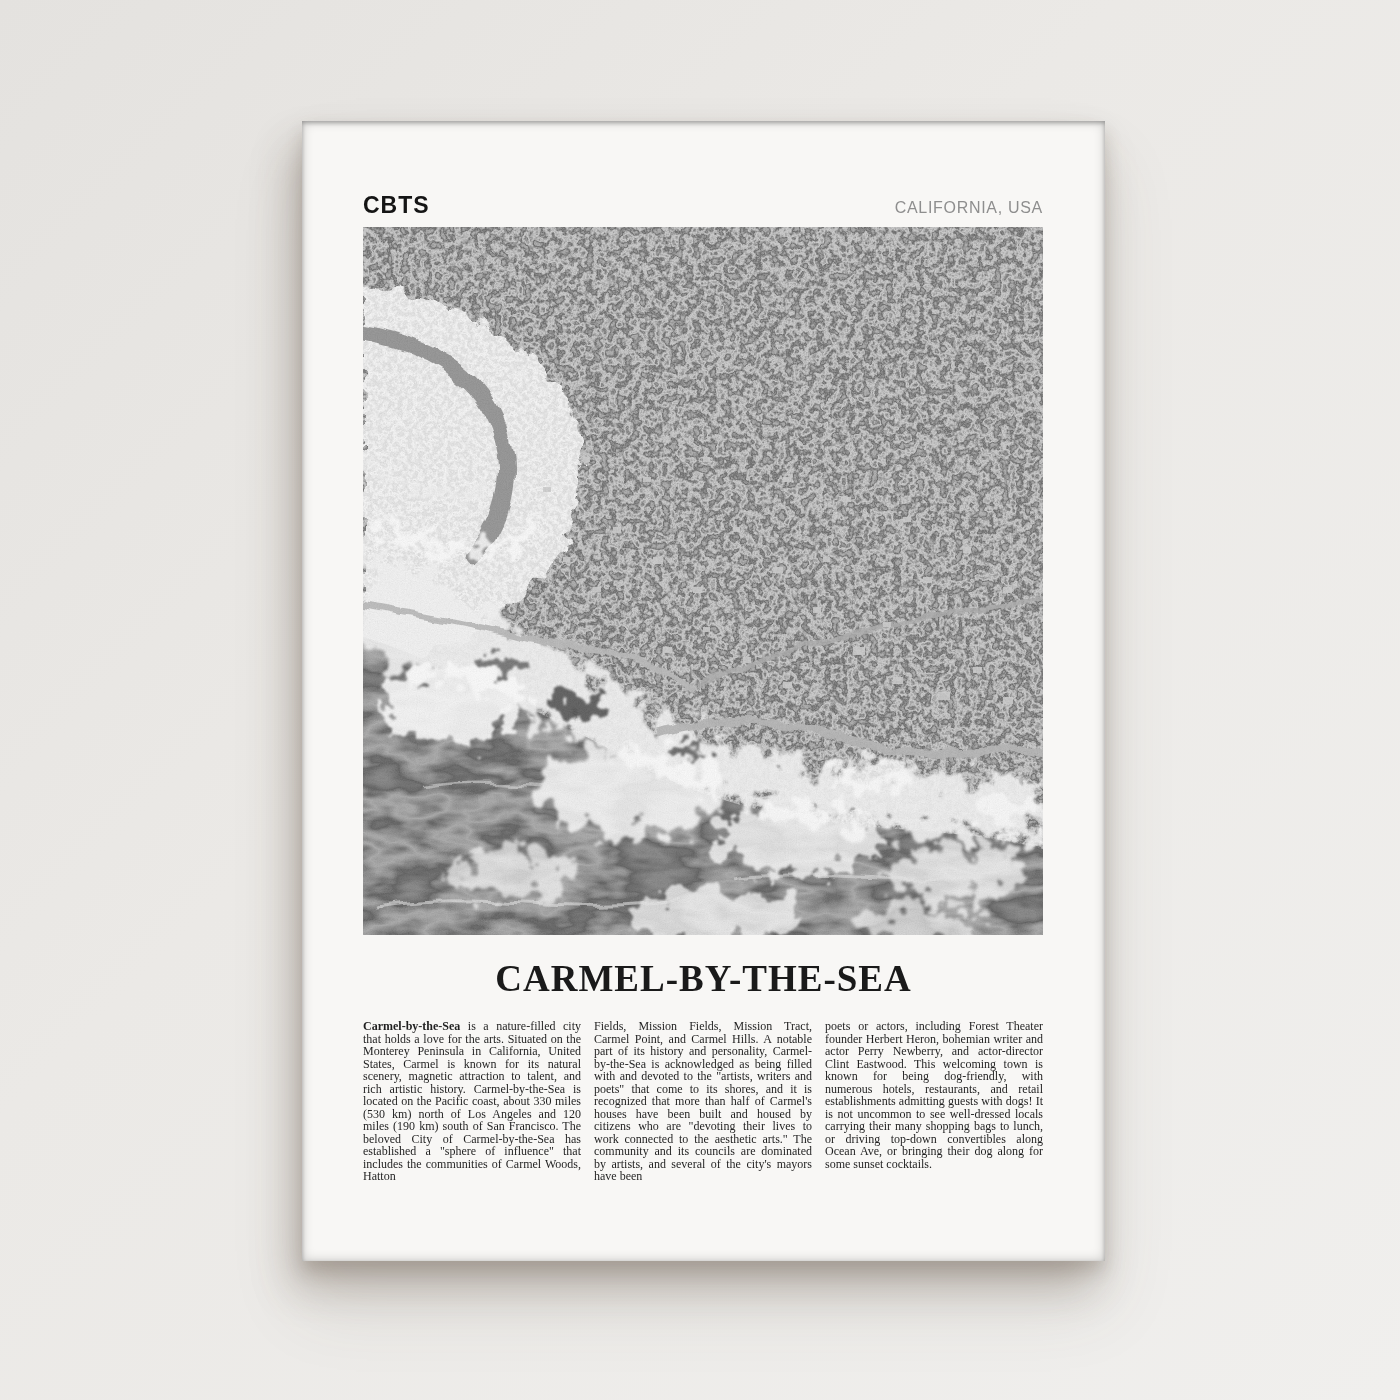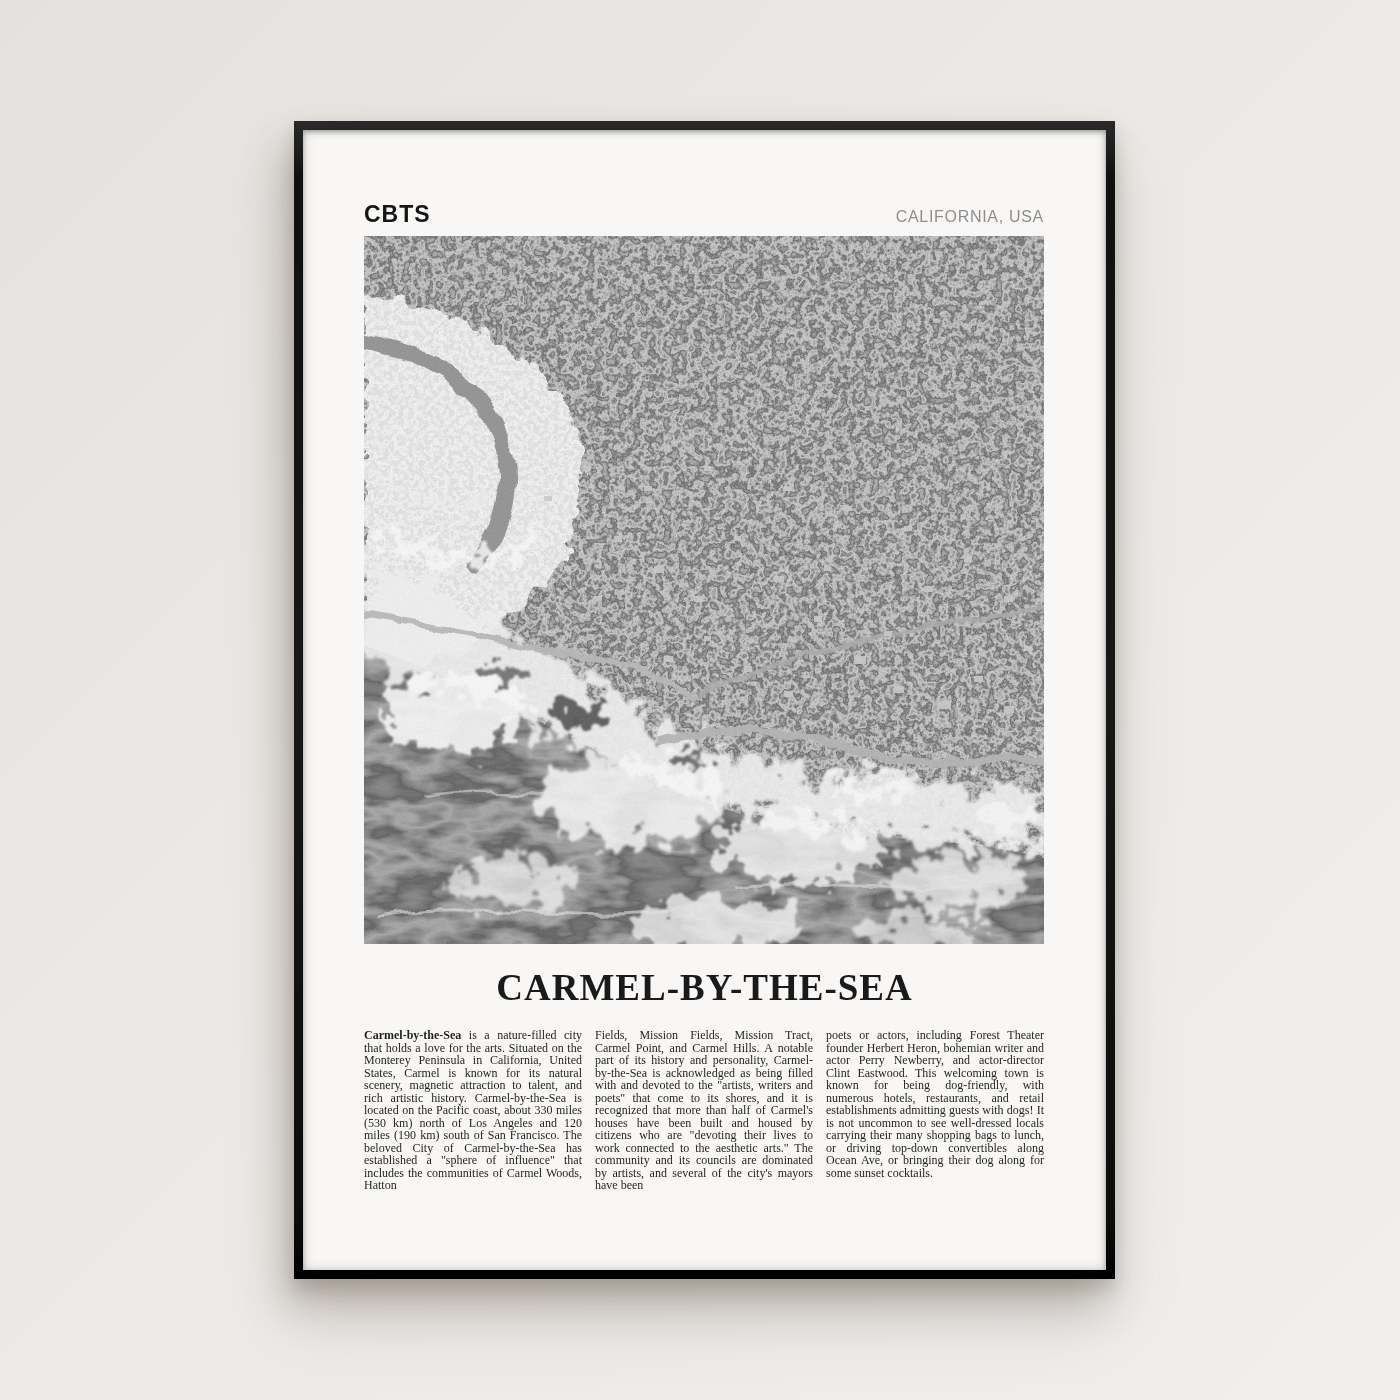--- a/index.html
+++ b/index.html
@@ -1,20 +1,19 @@
 <!DOCTYPE html>
 <html><head>
 <meta charset="utf-8">
 <style>
   html,body{margin:0;padding:0;background:#ECEAE7;}
   .scene{position:relative;width:1400px;height:1400px;overflow:hidden;
          background:linear-gradient(135deg,#e4e2df 0%,#ebe9e6 40%,#f0efed 100%);
          font-family:"Liberation Sans",sans-serif;}
-  .frame{position:absolute;left:294px;top:121px;width:803px;height:1140px;
-         padding:9px;
+  .frame{position:absolute;left:302px;top:121px;width:803px;height:1140px;
          background:linear-gradient(180deg,#2a2a2a 0%,#101010 5%,#181818 50%,#0c0c0c 95%,#000 100%);
          box-shadow:-10px 26px 38px rgba(85,70,55,.28),0 10px 16px rgba(85,70,55,.20),0 44px 70px rgba(85,70,55,.12);}
   .paper{position:relative;width:803px;height:1140px;background:#F8F7F5;
          box-shadow:inset 0 0 12px rgba(0,0,0,.20),inset 0 2px 4px rgba(0,0,0,.28);}
   .header{position:absolute;left:61px;top:64px;width:680px;height:32px;
           display:flex;justify-content:space-between;align-items:flex-end;}
   .brand{font-weight:bold;font-size:23px;letter-spacing:1px;color:#151515;line-height:1;}
   .loc{font-size:16px;letter-spacing:.7px;color:#8E8E8E;line-height:1.15;}
   .photo{position:absolute;left:61px;top:106px;width:680px;height:708px;overflow:hidden;background:#565656;}
   .photo svg{display:block;}

